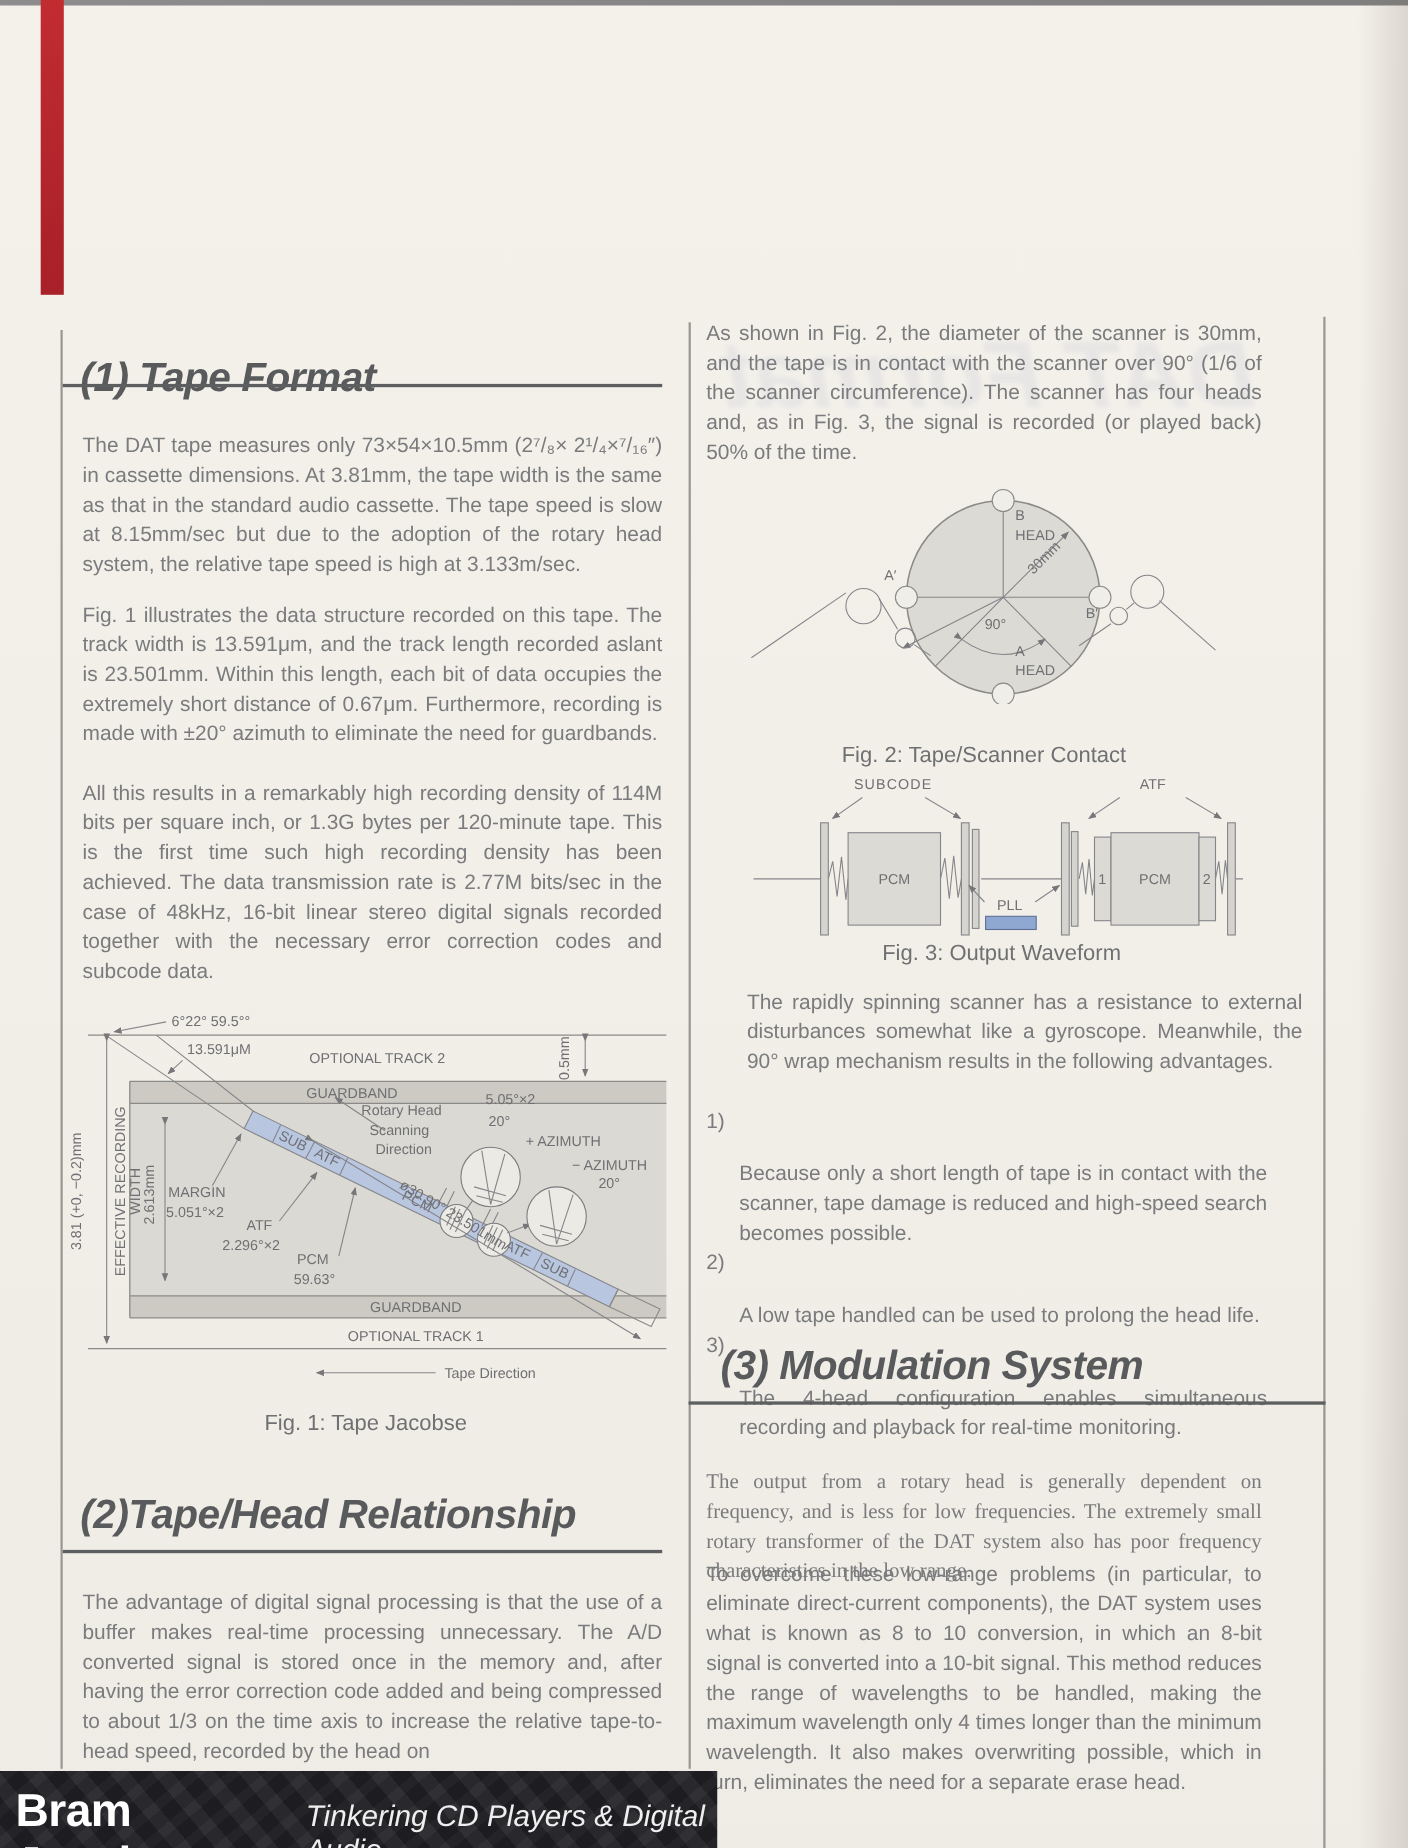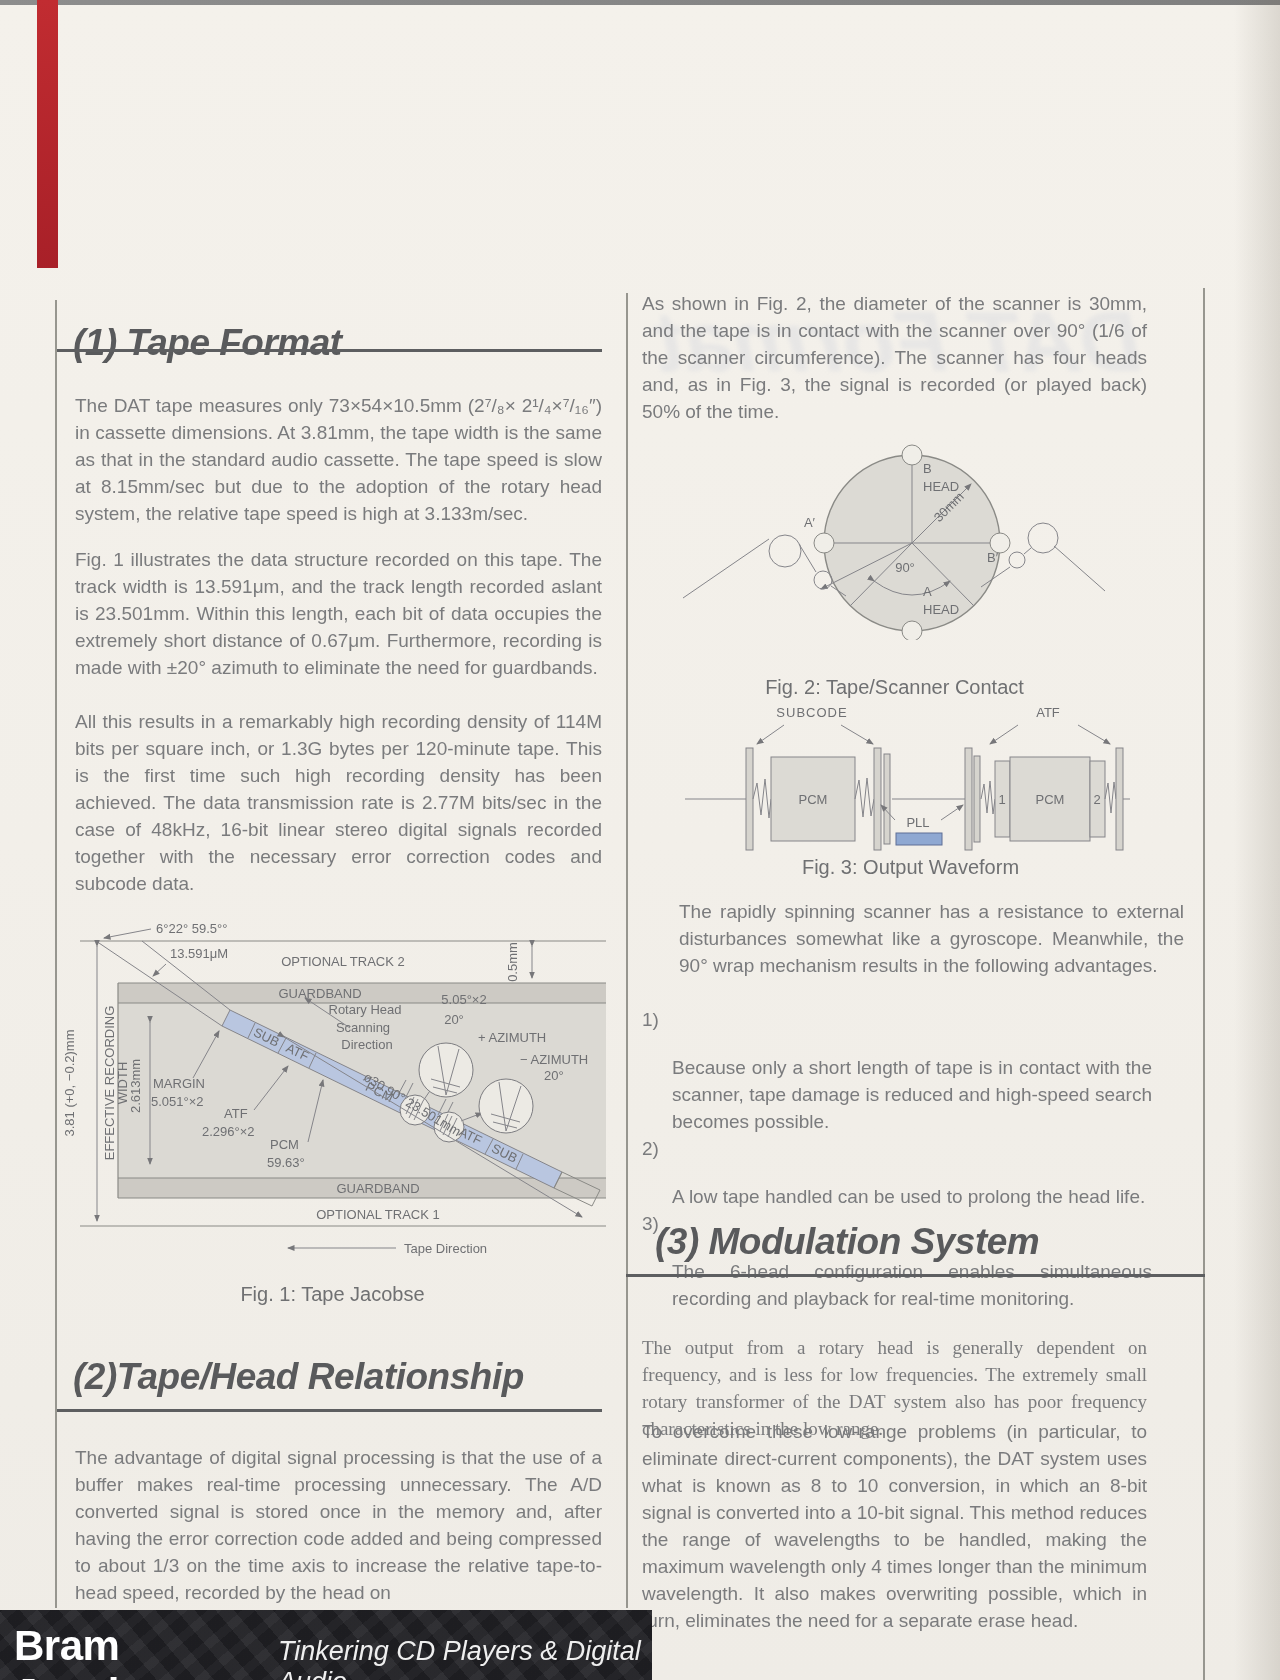--- a/index.html
+++ b/index.html
@@ -252,21 +252,21 @@
     <div class="adv-item">
       <span class="adv-num">1)</span>
       <span class="adv-text">Because only a short length of tape is in contact with the scanner, tape damage is reduced and high-speed search becomes possible.</span>
     </div>
     <div class="adv-item">
       <span class="adv-num">2)</span>
       <span class="adv-text">A low tape handled can be used to prolong the head life.</span>
     </div>
     <div class="adv-item">
       <span class="adv-num">3)</span>
-      <span class="adv-text">The 6-head configuration enables simultaneous recording and playback for real-time monitoring.</span>
+      <span class="adv-text">The 4-head configuration enables simultaneous recording and playback for real-time monitoring.</span>
     </div>
   </div>
 
   <div class="abs heading" style="left:655px;top:1221px;">(3) Modulation System</div>
   <div class="abs hrule" style="left:626px;top:1274px;width:579px;"></div>
   <div class="abs body-text" style="left:642px;top:1334px;width:505px;font-family:Liberation Serif, serif;">The output from a rotary head is generally dependent on frequency, and is less for low frequencies. The extremely small rotary transformer of the DAT system also has poor frequency characteristics in the low range.</div>
   <div class="abs body-text" style="left:642px;top:1418px;width:505px;">To overcome these low-range problems (in particular, to eliminate direct-current components), the DAT system uses what is known as 8 to 10 conversion, in which an 8-bit signal is converted into a 10-bit signal. This method reduces the range of wavelengths to be handled, making the maximum wavelength only 4 times longer than the minimum wavelength. It also makes overwriting possible, which in turn, eliminates the need for a separate erase head.</div>
 
   <div class="abs footer-bar">
     <span class="footer-name">Bram Jacobse</span>

